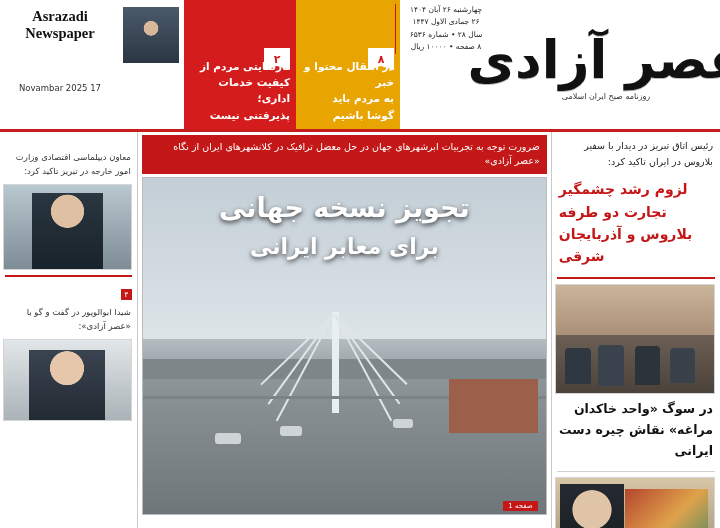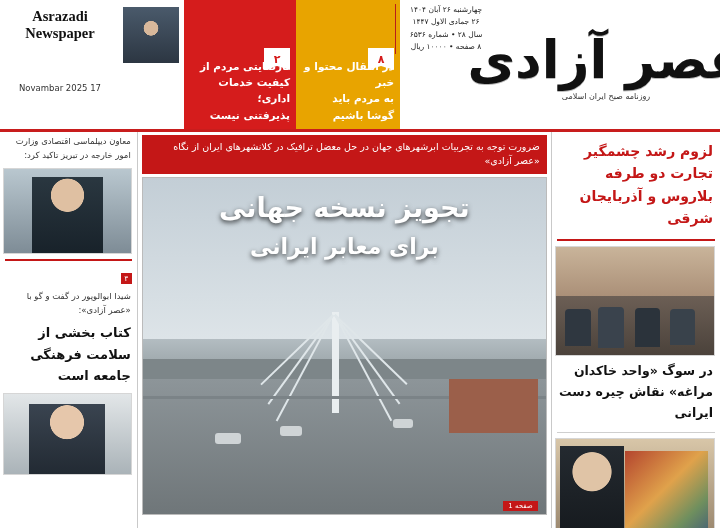--- a/index.html
+++ b/index.html
@@ -85,29 +85,29 @@
   }
 
   
   .content{
     position:absolute;top:132px;left:0;width:720px;height:396px;
     display:flex;flex-direction:row;box-sizing:border-box;
   }
   .col{box-sizing:border-box;height:396px;overflow:hidden;}
   .col-right{width:172px;border-left:1px solid #c9c9c9;padding:4px 5px;}
   .col-mid{width:420px;padding:3px 4px;}
-  .col-left{width:140px;border-right:1px solid #c9c9c9;padding:0 5px;}
+  .col-left{width:140px;border-right:1px solid #c9c9c9;padding:16px 5px;}
 
   
   .brief{
     font-size:9.5px;line-height:1.7;color:#222;text-align:right;
     padding:2px 2px 4px 2px;
   }
   .head-red{
-    color:#c41717;font-weight:bold;font-size:14px;line-height:1.6;text-align:right;
+    color:#c41717;font-weight:bold;font-size:14px;line-height:1.6;text-align:left;
     padding:4px 2px;
   }
   .hr-red{height:2px;background:#c41717;margin:5px 0;}
   .hr-thin{height:1px;background:#cfcfcf;margin:5px 0;}
   .photo{
     width:100%;background:#8593a0;overflow:hidden;position:relative;border:1px solid #d6d6d6;
   }
   .head-dark{
     color:#111;font-weight:bold;font-size:12.5px;line-height:1.7;text-align:right;padding:4px 2px;
   }
@@ -210,20 +210,21 @@
         <span>Newspaper</span>
       </div>
       <div class="date-en">17 Novambar 2025</div>
       <div class="url-en">www.asrazadionline.ir</div>
     </div>
   </div>
 
   <div class="content">
 
     <div class="col col-right">
+      <div class="brief">رئیس اتاق تبریز در دیدار با سفیر بلاروس در ایران تاکید کرد:</div>
       <div class="head-red">لزوم رشد چشمگیر تجارت دو طرفه بلاروس و آذربایجان شرقی</div>
       <div class="hr-red"></div>
       <div class="photo" style="height:108px;">
         <div style="position:absolute;left:0;right:0;top:0;height:46%;background:linear-gradient(#c9b49a,#ab9078);"></div>
         <div style="position:absolute;left:0;right:0;bottom:0;height:54%;background:linear-gradient(#6c5f55,#4b423b);"></div>
         <div style="position:absolute;left:6%;bottom:8%;width:16%;height:34%;background:#2f3740;border-radius:4px 4px 0 0;"></div>
         <div style="position:absolute;left:27%;bottom:6%;width:16%;height:38%;background:#3a434d;border-radius:4px 4px 0 0;"></div>
         <div style="position:absolute;left:50%;bottom:7%;width:16%;height:36%;background:#2b333b;border-radius:4px 4px 0 0;"></div>
         <div style="position:absolute;left:72%;bottom:9%;width:16%;height:33%;background:#39424b;border-radius:4px 4px 0 0;"></div>
       </div>
@@ -264,21 +265,20 @@
 
     <div class="col col-left">
       <div class="kicker">معاون دیپلماسی اقتصادی وزارت امور خارجه در تبریز تاکید کرد:</div>
       <div class="photo" style="height:84px;margin-top:4px;">
         <div style="position:absolute;left:0;right:0;top:0;bottom:0;background:linear-gradient(#b9c7cf,#7e8c96);"></div>
         <div style="position:absolute;left:22%;top:10%;width:56%;height:90%;background:radial-gradient(circle at 50% 24%,#dfc0a2 0 24%,rgba(0,0,0,0) 25%),linear-gradient(#2a3740,#18222a);"></div>
       </div>
       <div class="hr-red"></div>
       <div class="sq">۴</div>
       <div class="kicker">شیدا ابوالوپور در گفت و گو با «عصر آزادی»:</div>
-      <div class="head-left dark">کتاب بخشی از سلامت فرهنگی جامعه است</div>
       <div class="photo" style="height:80px;margin-top:4px;">
         <div style="position:absolute;left:0;right:0;top:0;bottom:0;background:linear-gradient(#e2e6e8,#aab3b8);"></div>
         <div style="position:absolute;left:20%;top:12%;width:60%;height:88%;background:radial-gradient(circle at 50% 26%,#e6c7ab 0 26%,rgba(0,0,0,0) 27%),linear-gradient(#3a4450,#222a33);"></div>
       </div>
     </div>
 
   </div>
 </div>
 
 </body></html>

